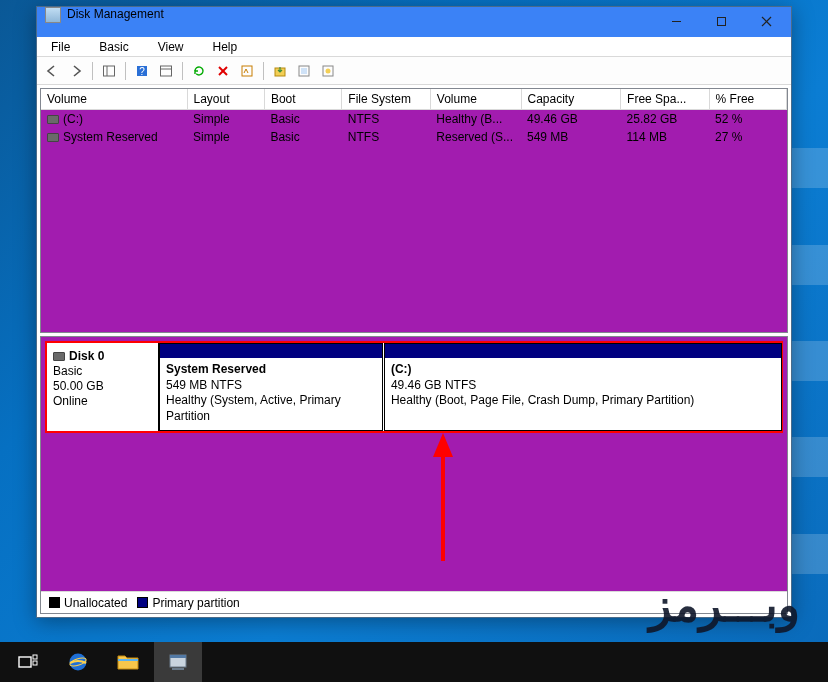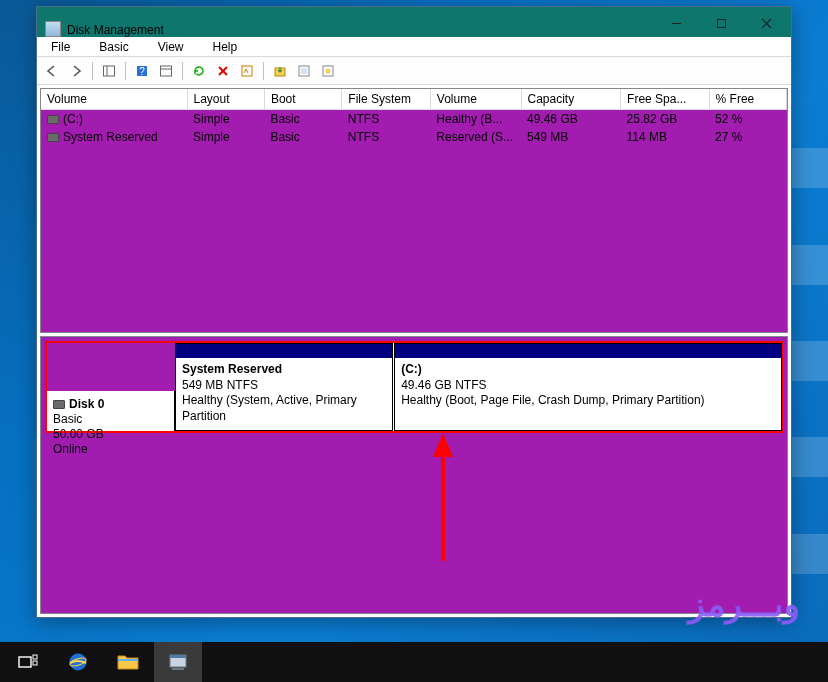--- a/index.html
+++ b/index.html
@@ -35,23 +35,23 @@
     height: 612px;
     background: #fff;
     border: 1px solid #4a6b8a;
     display: flex;
     flex-direction: column;
     box-shadow: 0 4px 20px rgba(0,0,0,0.35);
   }
   .titlebar {
     height: 30px;
     display: flex;
-    align-items: flex-end;
+    align-items: flex-start;
     padding: 0 2px 0 8px;
-    background: #0f766e;
+    background: #3b82f6;
   }
   .titlebar .app-icon {
     width: 16px; height: 16px; margin-right: 6px;
     border: 1px solid #888;
     background: linear-gradient(#c0ddf3,#8fb7d8);
   }
   .titlebar .title { flex: 0 0 auto; color: #000; }
   .titlebar .spacer { flex: 1; }
   .winbtn {
     width: 45px; height: 28px;
@@ -129,26 +129,25 @@
     vertical-align: -1px;
   }
   .disks { display:flex; flex-direction:column; }
   .disk-row {
     display:flex;
     height: 92px;
     border: 2px solid #ff0000;
     margin: 4px;
   }
   .disk-info {
-    width: 128px;
+    width: 112px;
     padding: 6px 6px;
     border-right: 1px solid #000;
     background:#fff;
     line-height: 1.25;
-    margin-top: 48px;
   }
   .disk-info b { font-weight: bold; }
   .disk-info .drv-ico { margin-right:4px; }
   .partitions { flex:1; display:flex; gap:1px; background:#fff; }
   .part {
     display:flex; flex-direction:column;
     border:1px solid #000;
     overflow:hidden;
   }
   .part .hdr { height:14px; background:#000080; }
@@ -182,23 +181,23 @@
     align-items:center;
     padding:0 4px;
     gap:2px;
   }
   .tb-btn {
     width:48px; height:40px;
     display:flex; align-items:center; justify-content:center;
   }
   .watermark {
     position:absolute;
-    right:28px; bottom:58px;
-    font-size:34px; font-weight:bold;
-    color:#8b5cf6;
+    right:28px; bottom:50px;
+    font-size:46px; font-weight:bold;
+    color:#0f172a;
     opacity:0.9;
     pointer-events:none;
     font-family: Tahoma, sans-serif;
   }
 </style>
 </head>
 <body>
 
 <div class="highlight-stripes">
     <div></div>
@@ -372,20 +371,24 @@
                 <div class="hdr" style="background: rgb(0, 0, 128);"></div>
                 <div class="body"><b>(C:)</b><br>49.46 GB NTFS<br>Healthy (Boot, Page File, Crash Dump, Primary Partition)</div>
               </div>
             </div>
           </div>
         </div>
       <svg class="arrow" viewBox="0 0 24 130">
         <line x1="12" y1="20" x2="12" y2="128" stroke="#ff0000" stroke-width="4"></line>
         <polygon points="12,0 2,24 22,24" fill="#ff0000"></polygon>
       </svg>
+      <div class="legend" id="legend">
+          <span><span class="sw" style="background: rgb(0, 0, 0);"></span>Unallocated</span>
+          <span><span class="sw" style="background: rgb(0, 0, 128);"></span>Primary partition</span>
+        </div>
     </div>
   </div>
 </div>
 
 <div class="watermark">وبـــرمز</div>
 
 <div class="taskbar">
   <div class="tb-btn">
     <svg width="20" height="16" viewBox="0 0 20 16">
         <rect x="1" y="3" width="12" height="10" fill="none" stroke="#fff" stroke-width="1.4"></rect>

